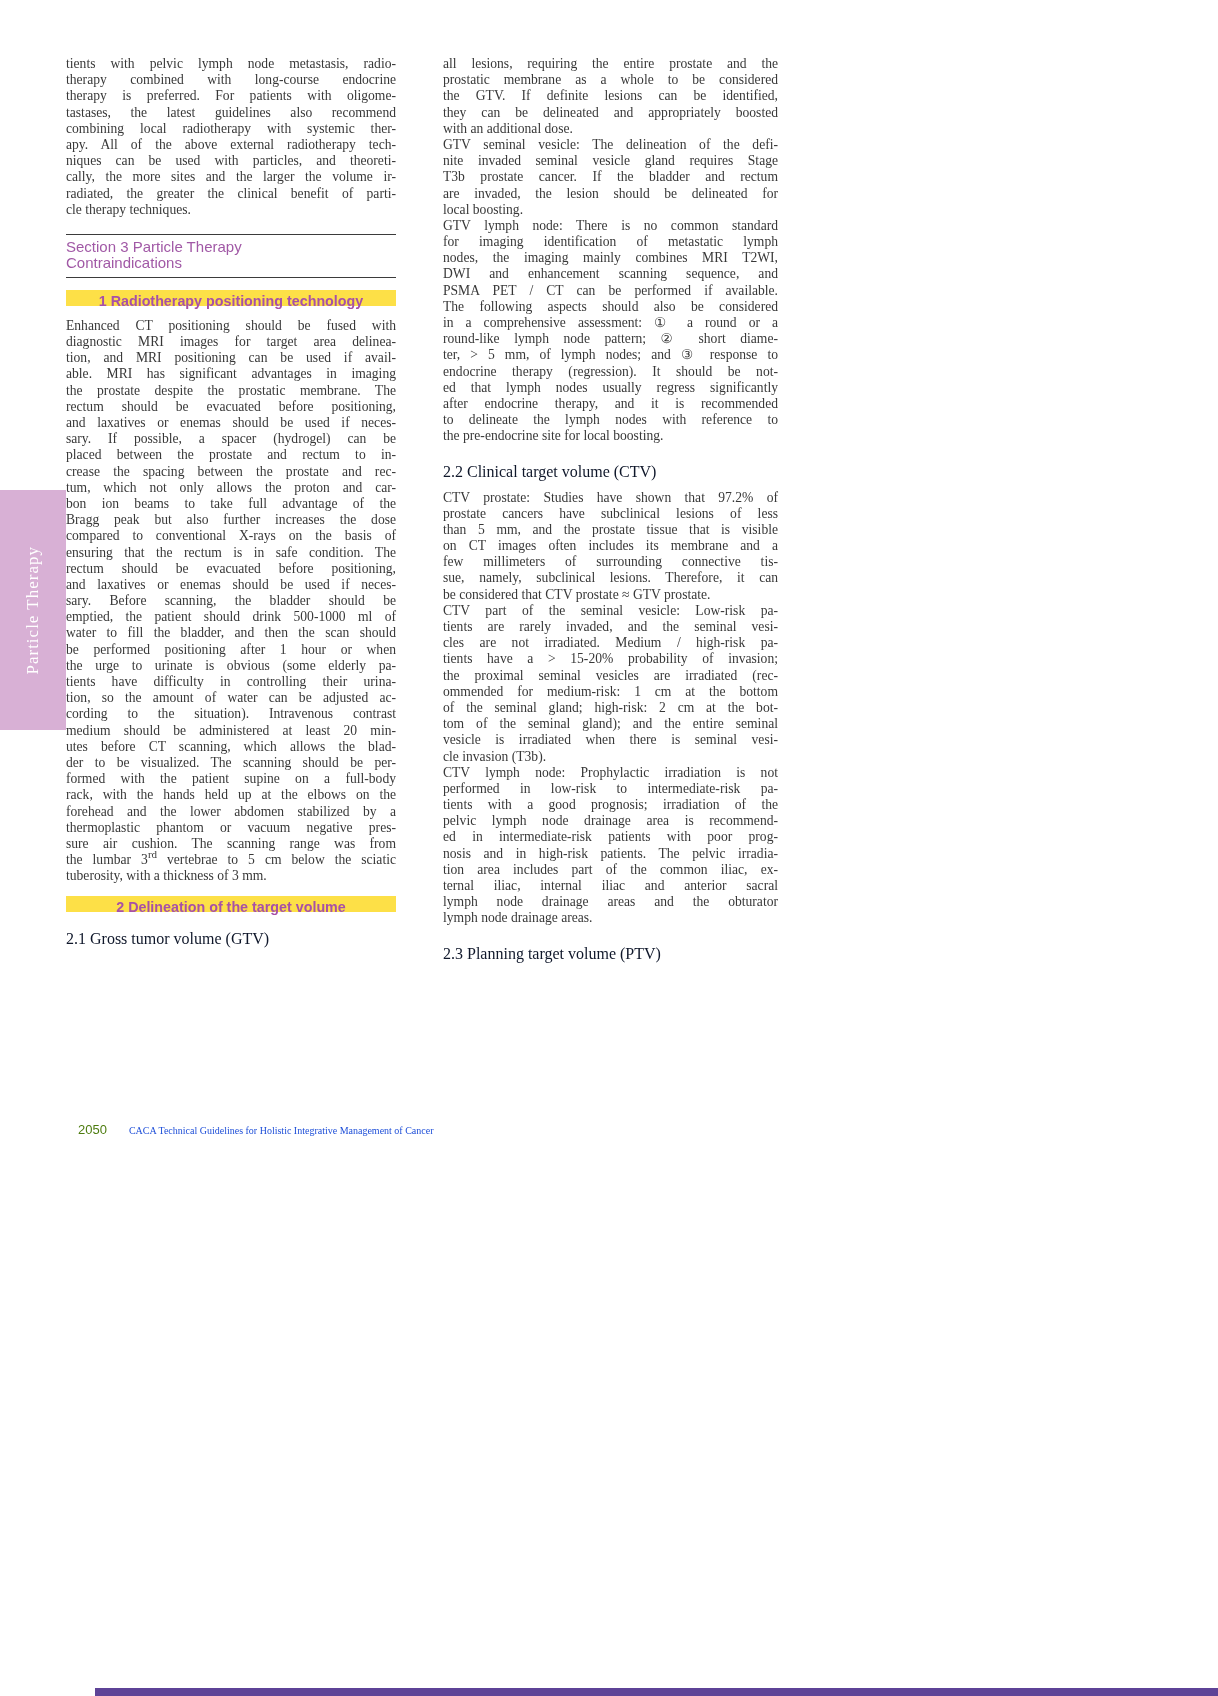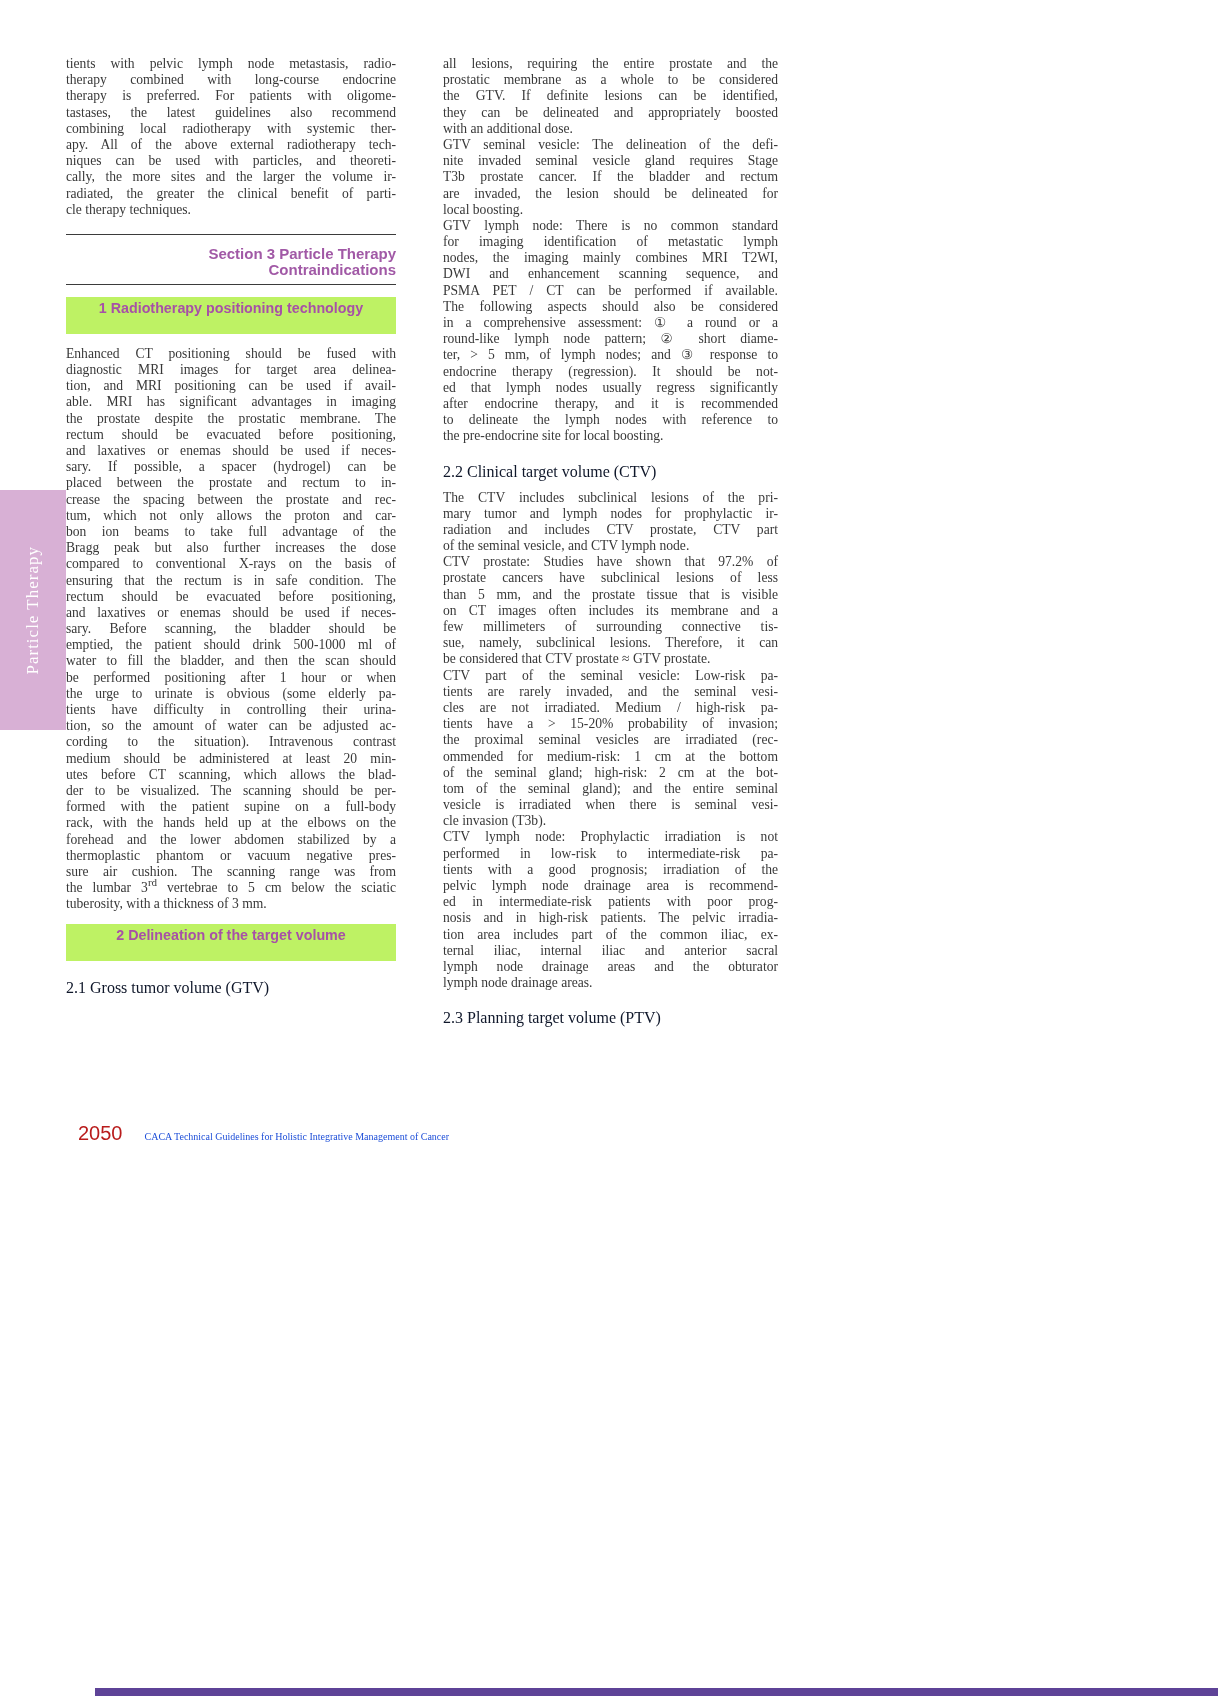--- a/index.html
+++ b/index.html
@@ -6,35 +6,35 @@
   .page{position:relative;width:1218px;height:1696px;background:#ffffff;overflow:hidden;
         font-family:"Liberation Serif","DejaVu Serif",serif;color:#383838;}
   .col{position:absolute;top:56px;font-size:13.6px;}
   .col-left{left:66px;width:330px;}
   .col-right{left:443px;width:335px;}
   .para{margin:0;}
   .line{line-height:16.2px;height:16.2px;overflow:visible;}
   .line.j{text-align:justify;text-align-last:justify;}
   .line sup{font-size:11px;line-height:0;}
   .section{border-top:1.5px solid #3b3b3b;border-bottom:1.5px solid #3b3b3b;
-           margin:16px 0 12px;padding:11px 0 6px;text-align:right;
-           font-family:"Liberation Sans","DejaVu Sans",sans-serif;font-weight:bold;
+           margin:16px 0 12px;padding:4px 0 6px;text-align:left;
+           font-family:"Liberation Sans","DejaVu Sans",sans-serif;font-weight:normal;
            font-size:15px;color:#a159a6;}
   .section div{line-height:16px;}
-  .band{margin:12px 0;height:37px;line-height:23px;text-align:center;background:#bef264;
+  .band{margin:12px 0;height:16px;line-height:23px;text-align:center;background:#fde047;
         font-family:"Liberation Sans","DejaVu Sans",sans-serif;font-weight:bold;
         font-size:14.3px;color:#a750a7;}
   .subsection{margin:18px 0 10px;font-size:16px;line-height:17px;color:#0f172a;}
   .side-tab{position:absolute;left:0;top:490px;width:66px;height:240px;background:#d8b0d5;
             display:flex;align-items:center;justify-content:center;}
   .side-tab span{writing-mode:vertical-rl;transform:rotate(180deg);
                  font-family:"Liberation Serif","DejaVu Serif",serif;
                  font-size:17px;letter-spacing:1px;color:#ffffff;}
   .footer{position:absolute;left:78px;top:1122px;display:flex;align-items:baseline;}
-  .footer .pnum{font-family:"Liberation Sans","DejaVu Sans",sans-serif;font-size:20px;color:#b91c1c;}
+  .footer .pnum{font-family:"Liberation Sans","DejaVu Sans",sans-serif;font-size:13px;color:#4d7c0f;}
   .footer .btitle{margin-left:22px;font-size:10px;color:#1d4ed8;}
   .bottom-bar{position:absolute;left:95px;right:0;bottom:0;height:8px;background:#5e4397;}
 </style>
 </head>
 <body>
 
 <div class="page">
 
   <div class="side-tab">
     <span>Particle Therapy</span>
@@ -125,26 +125,20 @@
         <div class="line j">round-like lymph node pattern; ② short diame-</div>
         <div class="line j">ter, &gt; 5 mm, of lymph nodes; and ③ response to</div>
         <div class="line j">endocrine therapy (regression). It should be not-</div>
         <div class="line j">ed that lymph nodes usually regress significantly</div>
         <div class="line j">after endocrine therapy, and it is recommended</div>
         <div class="line j">to delineate the lymph nodes with reference to</div>
         <div class="line">the pre-endocrine site for local boosting.</div>
       </div>
       <div class="subsection">2.2 Clinical target volume (CTV)</div>
       <div class="para">
-        <div class="line j">The CTV includes subclinical lesions of the pri-</div>
-        <div class="line j">mary tumor and lymph nodes for prophylactic ir-</div>
-        <div class="line j">radiation and includes CTV prostate, CTV part</div>
-        <div class="line">of the seminal vesicle, and CTV lymph node.</div>
-      </div>
-      <div class="para">
         <div class="line j">CTV prostate: Studies have shown that 97.2% of</div>
         <div class="line j">prostate cancers have subclinical lesions of less</div>
         <div class="line j">than 5 mm, and the prostate tissue that is visible</div>
         <div class="line j">on CT images often includes its membrane and a</div>
         <div class="line j">few millimeters of surrounding connective tis-</div>
         <div class="line j">sue, namely, subclinical lesions. Therefore, it can</div>
         <div class="line">be considered that CTV prostate ≈ GTV prostate.</div>
       </div>
       <div class="para">
         <div class="line j">CTV part of the seminal vesicle: Low-risk pa-</div>

